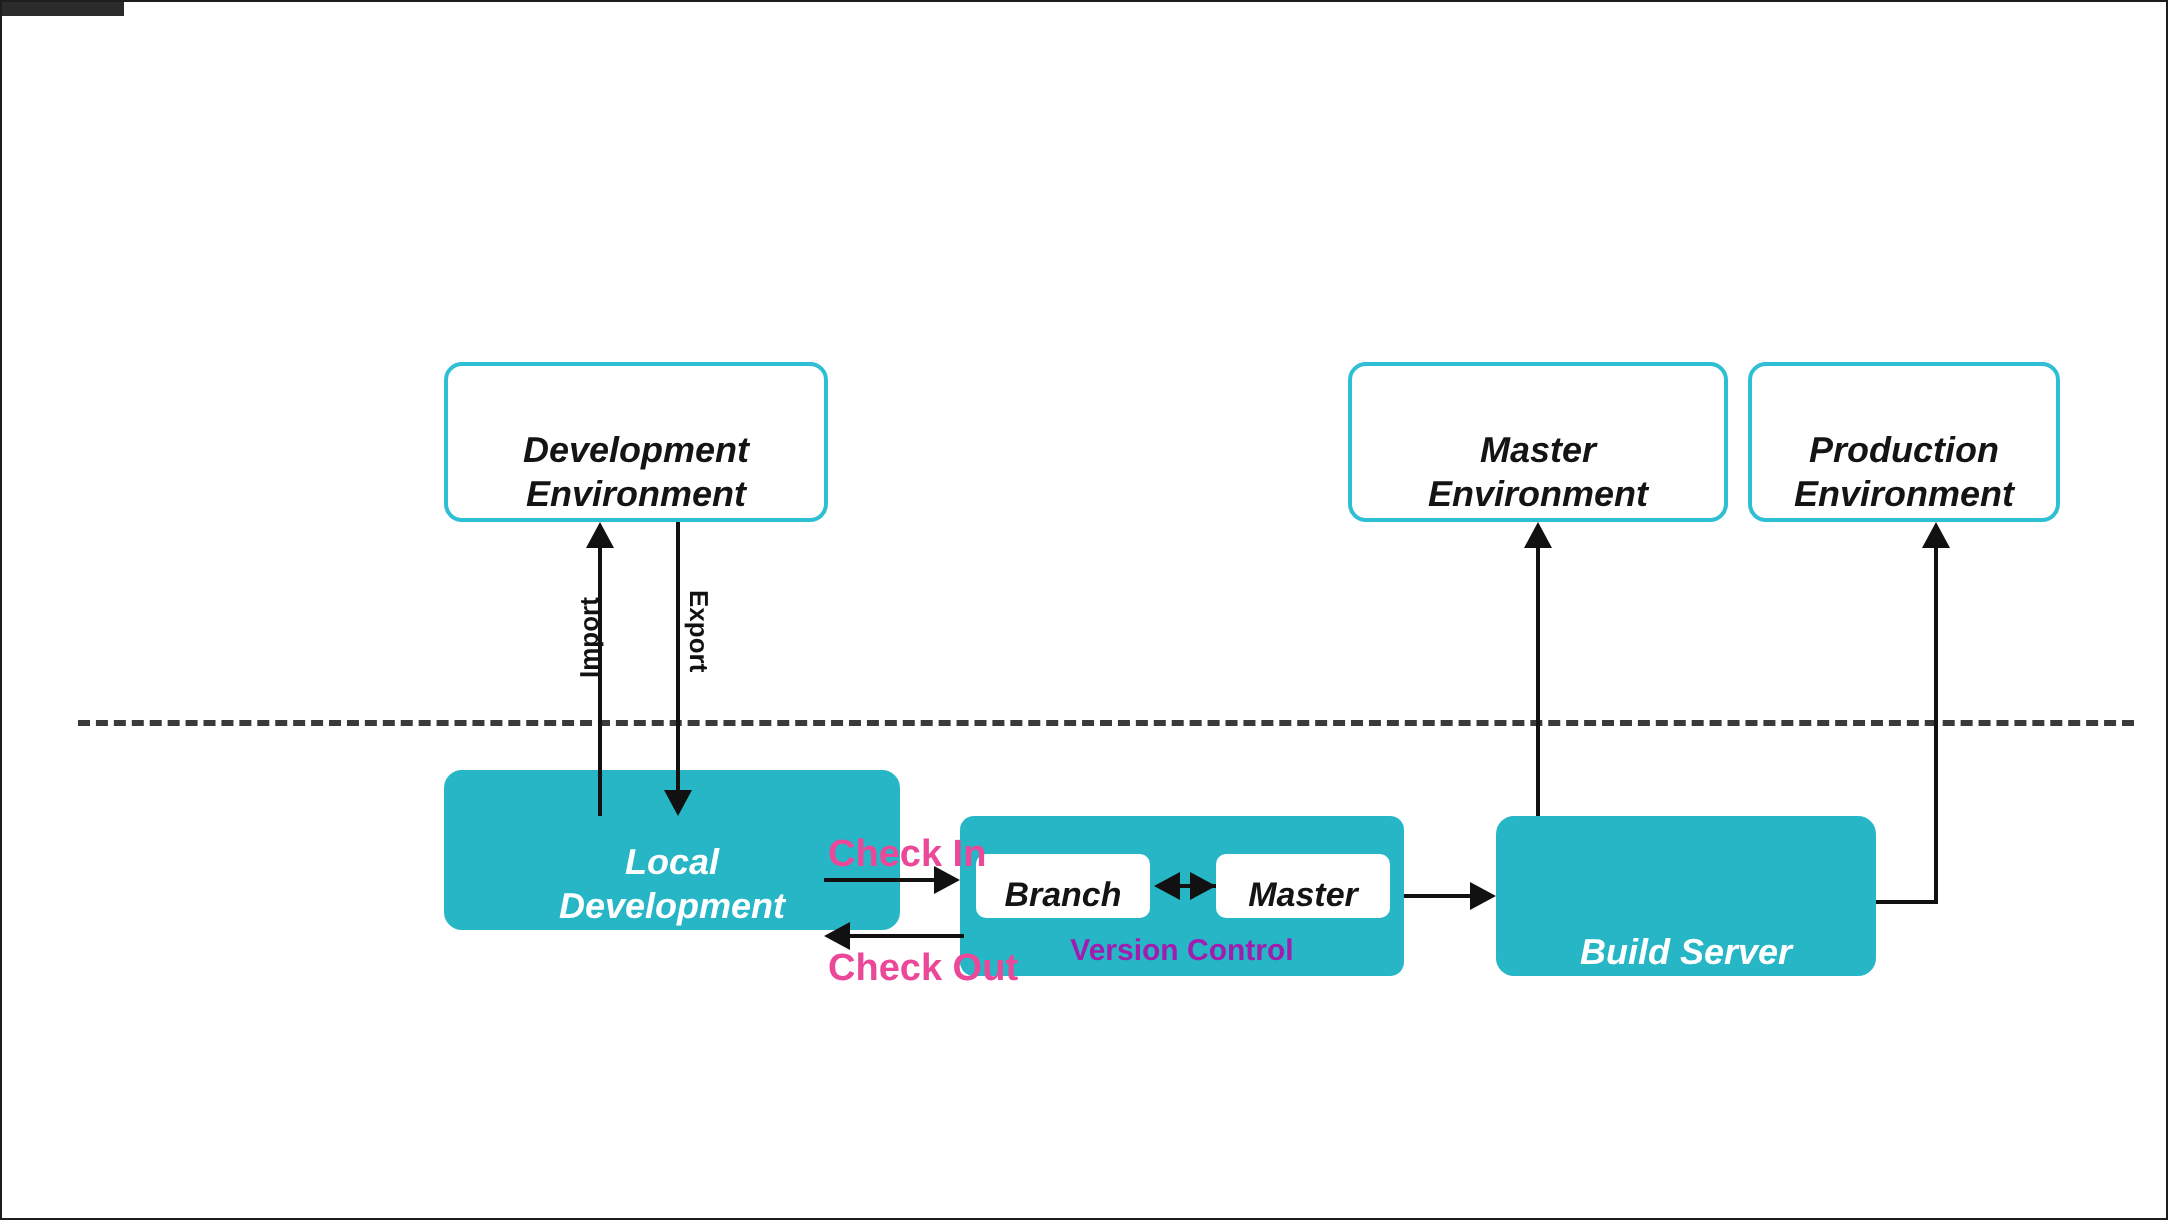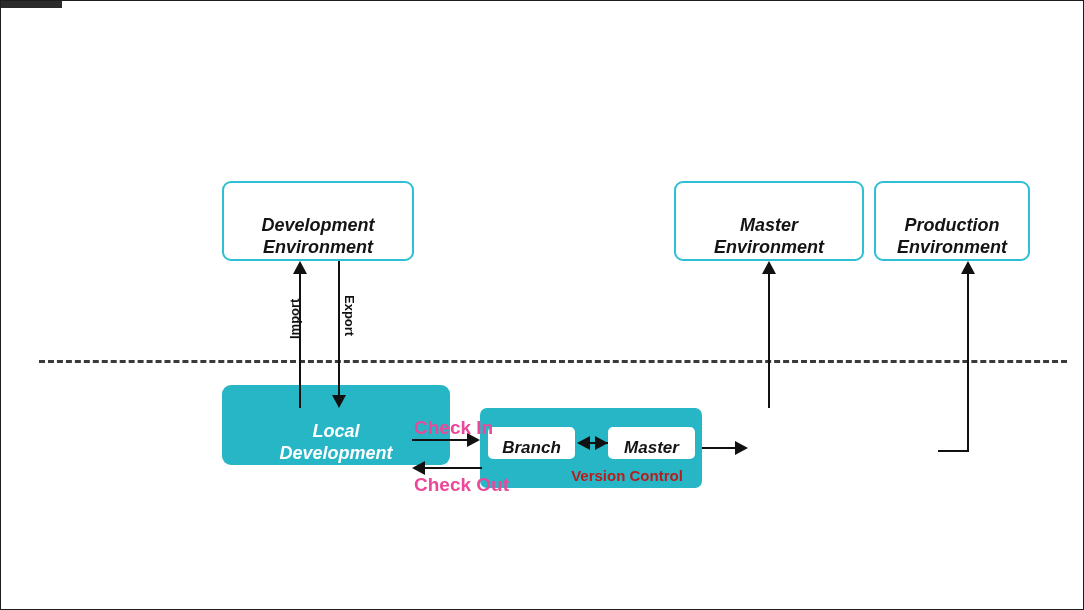--- a/index.html
+++ b/index.html
@@ -56,26 +56,25 @@
   }
   .box-white-inner {
     background: #ffffff;
     color: #141414;
     font-weight: bold;
     font-size: 17px;
     border-radius: 5px;
   }
   .vc-label {
     position: absolute;
-    color: #b91c1c;
+    color: #a21caf;
     font-weight: bold;
     font-size: 15px;
     text-align: center;
     white-space: nowrap;
-    padding-left: 36px;
   }
 
   
   .line-v {
     position: absolute;
     width: 2px;
     background: #111111;
   }
   .line-h {
     position: absolute;
@@ -194,20 +193,23 @@
 
   <div class="box box-filled" style="left:479px; top:407px; width:222px; height:80px; border-radius:7px;"></div>
   <div class="box box-white-inner" style="left:487px; top:426px; width:87px; height:32px;">
     <span>Branch</span>
   </div>
   <div class="box box-white-inner" style="left:607px; top:426px; width:87px; height:32px;">
     <span>Master</span>
   </div>
   <div class="vc-label" style="left:479px; top:466px; width:222px;">Version Control</div>
 
+  <div class="box box-filled" style="left:747px; top:407px; width:190px; height:80px;">
+    <span>Build Server</span>
+  </div>
 
   <div class="line-v" style="left:298px; top:272px; height:135px;"></div>
   <div class="arrow-up" style="left:292px; top:260px;"></div>
   <div class="vlabel up" style="left:286px; top:338px;">Import</div>
 
   <div class="line-v" style="left:337px; top:260px; height:135px;"></div>
   <div class="arrow-down" style="left:331px; top:394px;"></div>
   <div class="vlabel down" style="left:356px; top:294px;">Export</div>
 
   <div class="line-h" style="left:411px; top:438px; width:57px;"></div>

